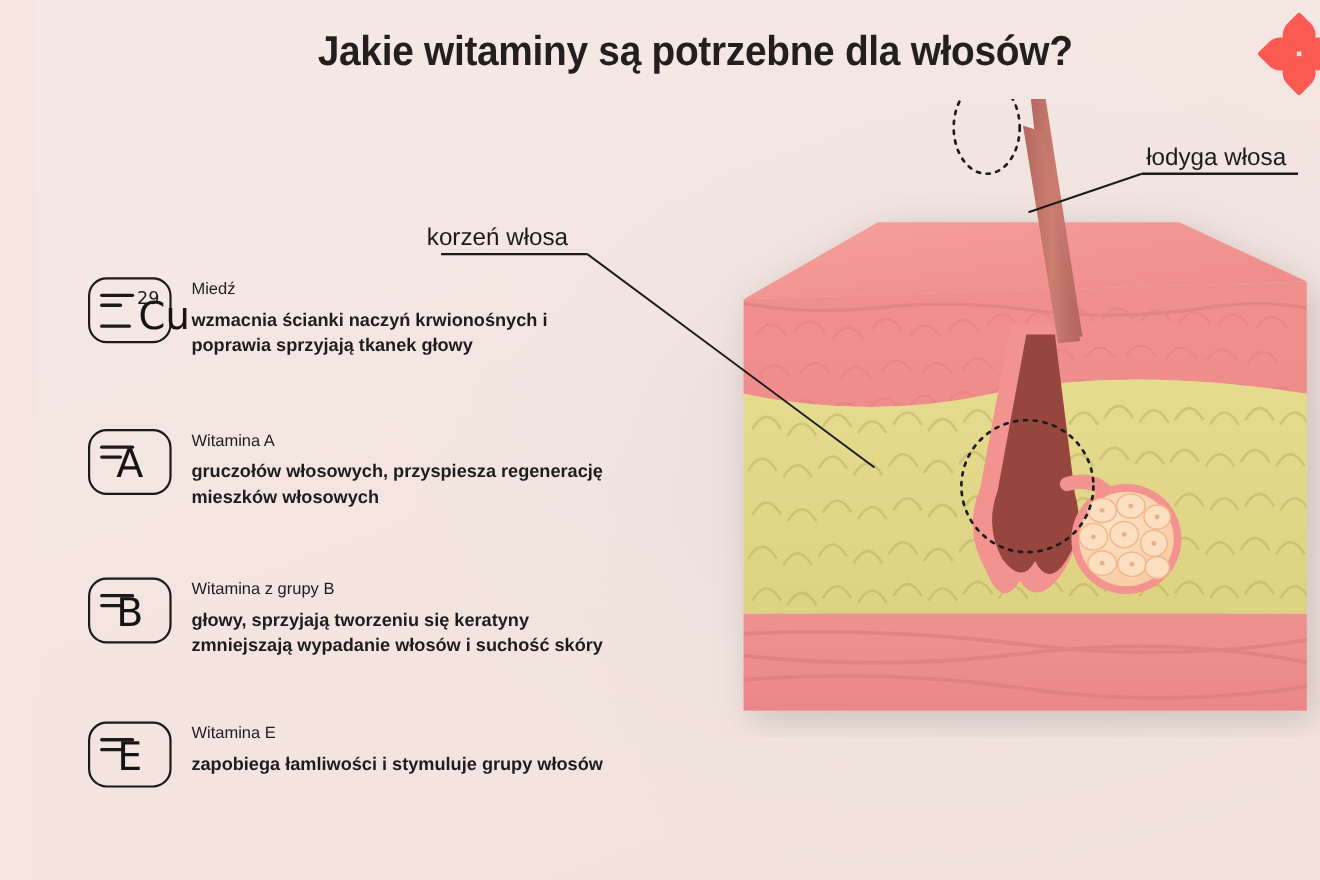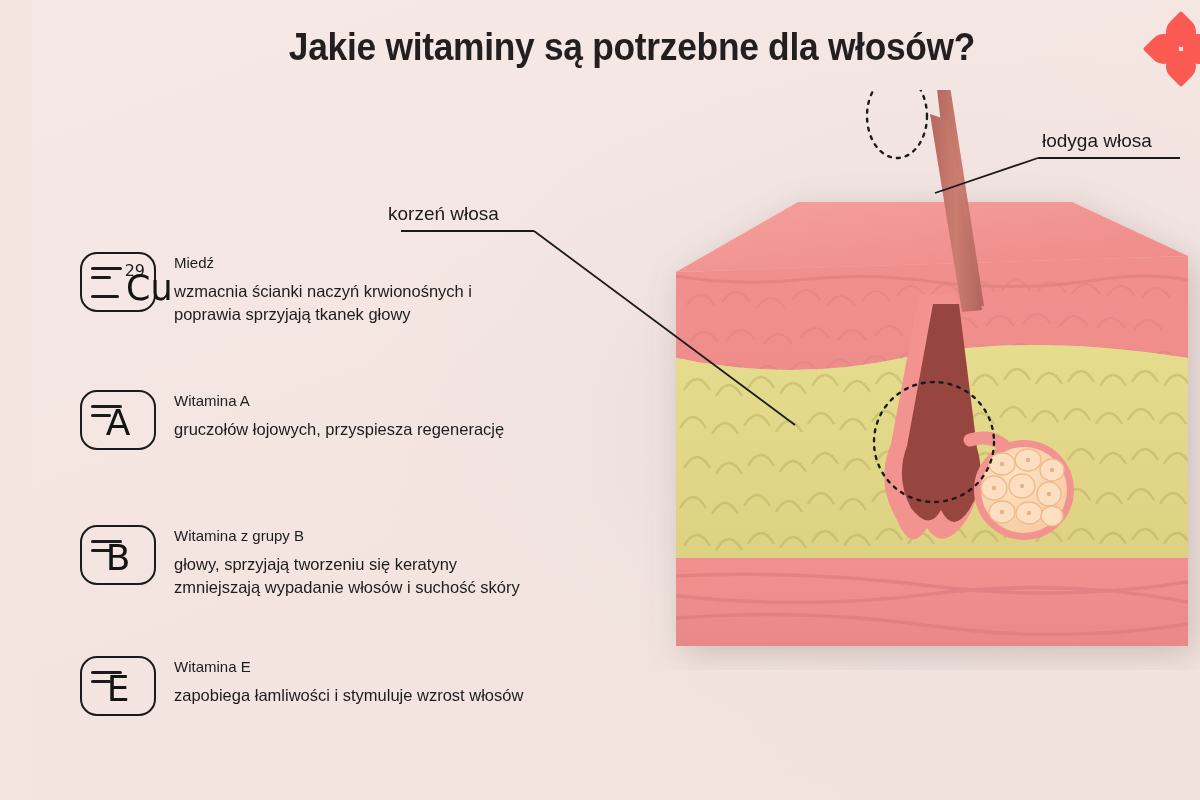--- a/index.html
+++ b/index.html
@@ -119,26 +119,26 @@
     font-size: 15px;
     color: #1d1d1d;
     margin-bottom: 9px;
     white-space: nowrap;
   }
   .vitamin-desc {
     font-size: 16.5px;
     color: #1d1d1d;
     line-height: 1.42;
   }
-  .vitamin-desc span { display: block; white-space: nowrap; }
+  .vitamin-desc span { display: block; white-space: nowrap; font-weight: bold; }
 
   
   .callout {
     position: absolute;
-    font-size: 19px;
+    font-size: 22px;
     color: #1b1b1b;
     white-space: nowrap;
     padding-bottom: 1px;
   }
   #callout-root  { left: 356px; top: 203px; }
   #callout-shaft { left: 1010px; top: 130px; }
 
   #svg-leaders {
     position: absolute;
     left: 0; top: 0;
@@ -341,21 +341,22 @@
 
     <div class="vitamin-row r1">
       <div class="badge">
         <span class="dash top-long"></span>
         <span class="dash top-short"></span>
         <span class="sym">A</span>
       </div>
       <div class="vitamin-text">
         <div class="vitamin-name">Witamina A</div>
         <div class="vitamin-desc">
-          <span>gruczołów łojowych, przyspiesza regenerację</span>
+          <span>gruczołów włosowych, przyspiesza regenerację</span>
+          <span>mieszków włosowych</span>
         </div>
       </div>
     </div>
 
     <div class="vitamin-row r2">
       <div class="badge">
         <span class="dash top-long"></span>
         <span class="dash top-short"></span>
         <span class="sym">B</span>
       </div>
@@ -370,19 +371,19 @@
 
     <div class="vitamin-row r3">
       <div class="badge">
         <span class="dash top-long"></span>
         <span class="dash top-short"></span>
         <span class="sym">E</span>
       </div>
       <div class="vitamin-text">
         <div class="vitamin-name">Witamina E</div>
         <div class="vitamin-desc">
-          <span>zapobiega łamliwości i stymuluje wzrost włosów</span>
+          <span>zapobiega łamliwości i stymuluje grupy włosów</span>
         </div>
       </div>
     </div>
 
   </div>
 </div>
 
 </body></html>

